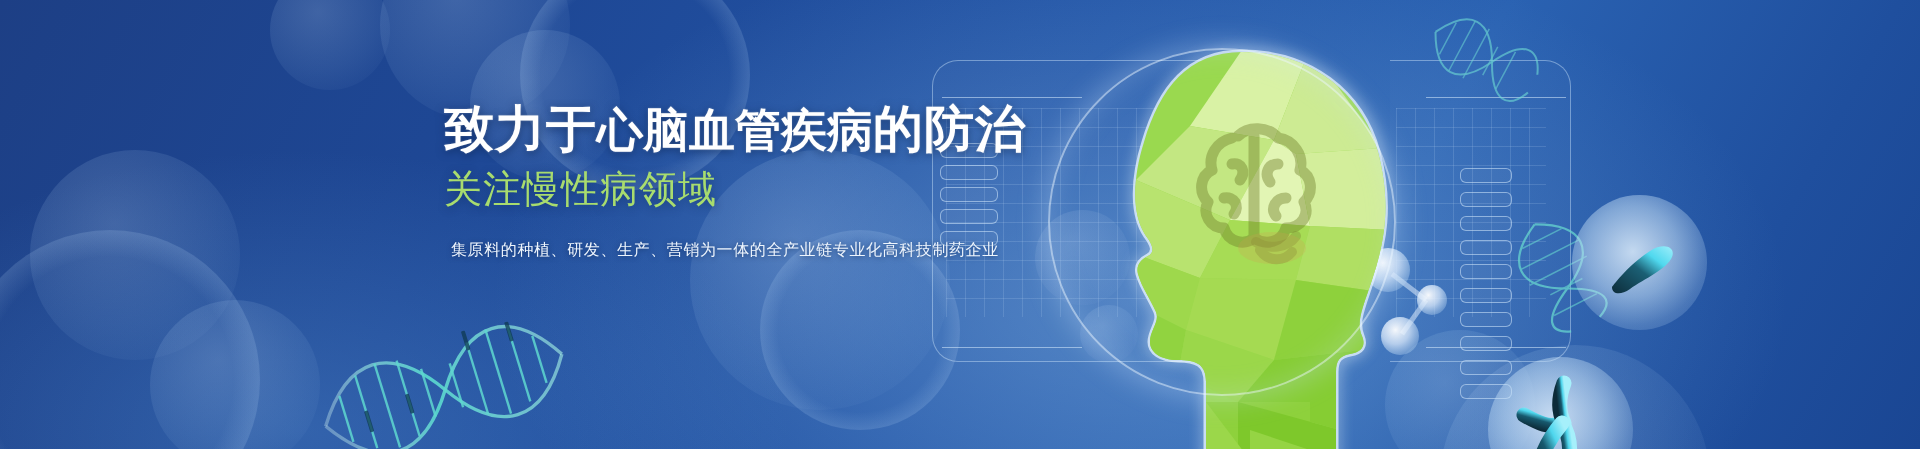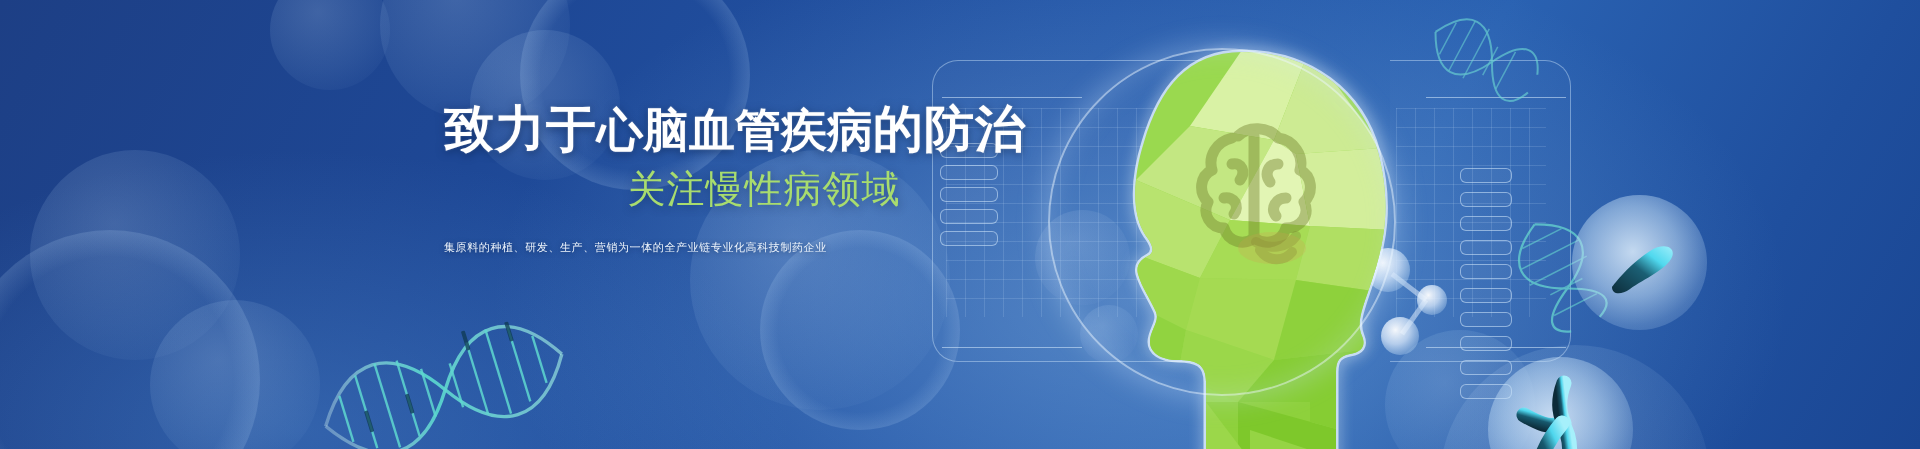--- a/index.html
+++ b/index.html
@@ -63,26 +63,26 @@
     white-space:nowrap;color:#ffffff;font-weight:bold;line-height:1;
     letter-spacing:1px;
     text-shadow:0 2px 9px rgba(8,30,70,0.55), 0 0 2px rgba(255,255,255,0.35);
   }
   .headline .h-sm{font-size:50px;}
   .headline .h-lg{font-size:46px;letter-spacing:0px;}
   .subline{
     margin-top:16px;white-space:nowrap;
     color:#a8dc6e;font-size:38px;line-height:1;letter-spacing:1px;
     text-shadow:0 2px 10px rgba(8,30,70,0.45);
-    text-align:center;
   }
   .tagline{
     margin-top:34px;white-space:nowrap;
-    color:#eef5fd;font-size:11px;line-height:1;letter-spacing:0.6px;
+    color:#eef5fd;font-size:16px;line-height:1;letter-spacing:0.6px;
     text-shadow:0 1px 5px rgba(8,30,70,0.55);
+    margin-left:7px;
   }
 </style>
 </head>
 <body>
 
 <div class="banner">
 
   <div class="bokeh fill" style="left:380px;top:-70px;width:190px;height:190px;"></div>
   <div class="bokeh fill" style="left:470px;top:30px;width:150px;height:150px;"></div>
   <div class="bokeh ring" style="left:520px;top:-40px;width:230px;height:230px;"></div>

